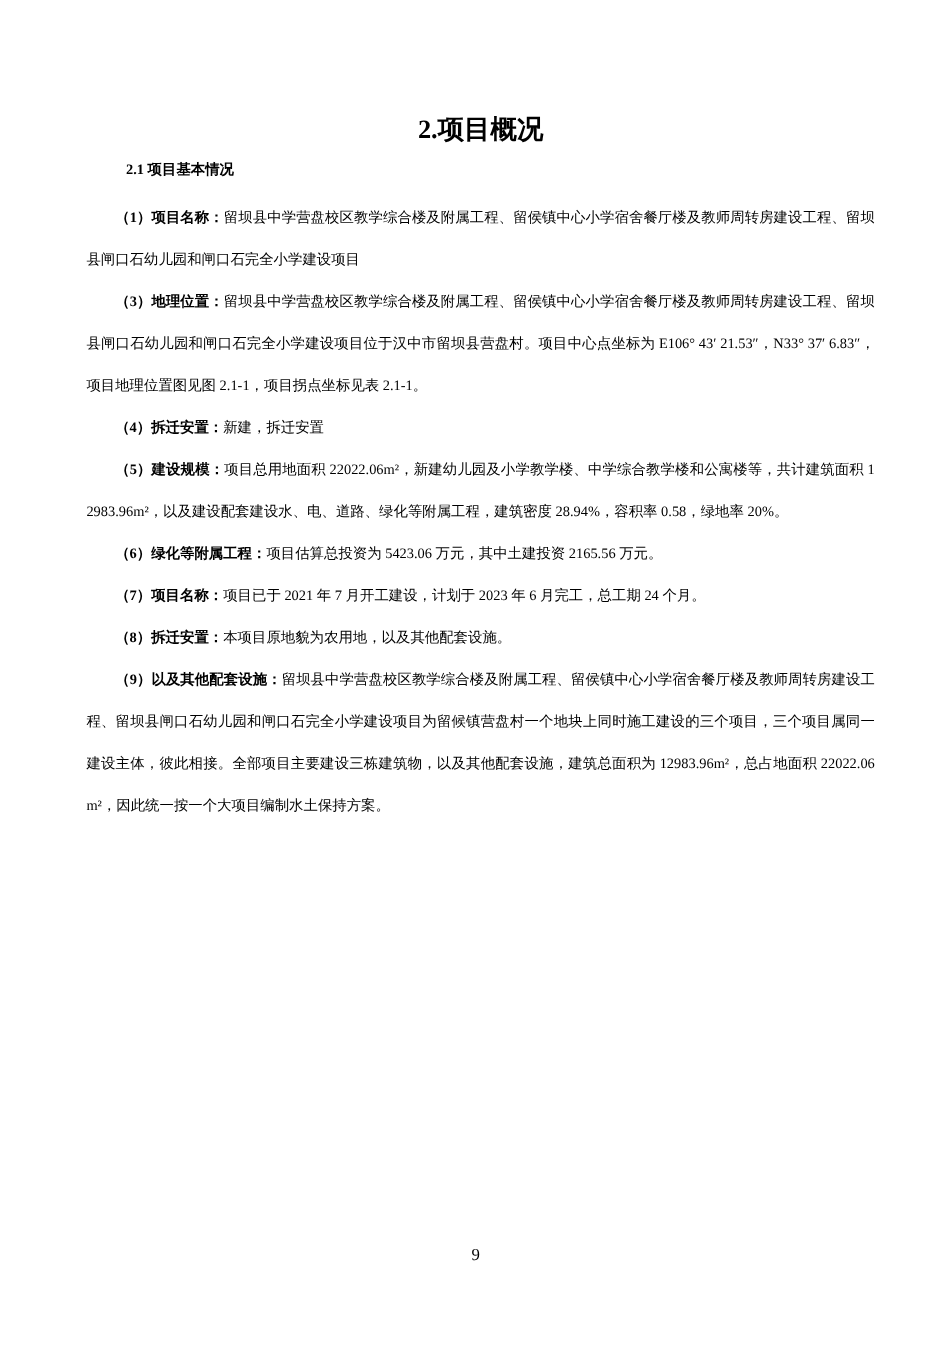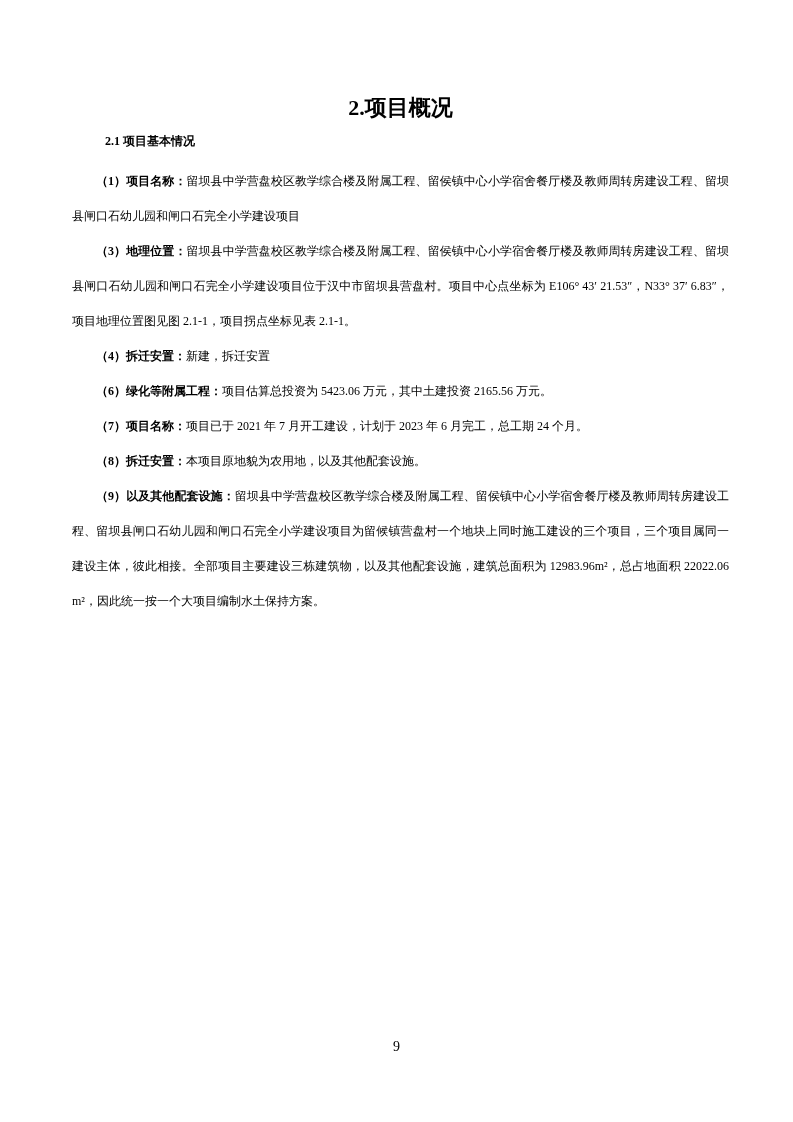--- a/index.html
+++ b/index.html
@@ -68,20 +68,21 @@
 
     <h2 class="section-heading">2.1 项目基本情况</h2>
 
     <p class="para"><span class="plabel"><span>（1）</span><span>项目名称：</span></span><span>留坝县中学营盘校区教学综合楼及附属工程、留侯镇中心小学宿舍餐厅楼及教师周转房建设工程、留坝县闸口石幼儿园和闸口石完全小学建设项目</span></p>
 
 
     <p class="para"><span class="plabel"><span>（3）</span><span>地理位置：</span></span><span>留坝县中学营盘校区教学综合楼及附属工程、留侯镇中心小学宿舍餐厅楼及教师周转房建设工程、留坝县闸口石幼儿园和闸口石完全小学建设项目位于汉中市留坝县营盘村。项目中心点坐标为 E106° 43′ 21.53″，N33° 37′ 6.83″，项目地理位置图见图 2.1-1，项目拐点坐标见表 2.1-1。</span></p>
 
     <p class="para"><span class="plabel"><span>（4）</span><span>拆迁安置：</span></span><span>新建，拆迁安置</span></p>
 
+    <p class="para"><span class="plabel"><span>（5）</span><span>建设规模：</span></span><span>项目总用地面积 22022.06m²，新建幼儿园及小学教学楼、中学综合教学楼和公寓楼等，共计建筑面积 12983.96m²，以及建设配套建设水、电、道路、绿化等附属工程，建筑密度 28.94%，容积率 0.58，绿地率 20%。</span></p>
 
     <p class="para"><span class="plabel"><span>（6）</span><span>绿化等附属工程：</span></span><span>项目估算总投资为 5423.06 万元，其中土建投资 2165.56 万元。</span></p>
 
     <p class="para"><span class="plabel"><span>（7）</span><span>项目名称：</span></span><span>项目已于 2021 年 7 月开工建设，计划于 2023 年 6 月完工，总工期 24 个月。</span></p>
 
     <p class="para"><span class="plabel"><span>（8）</span><span>拆迁安置：</span></span><span>本项目原地貌为农用地，以及其他配套设施。</span></p>
 
     <p class="para"><span class="plabel"><span>（9）</span><span>以及其他配套设施：</span></span><span>留坝县中学营盘校区教学综合楼及附属工程、留侯镇中心小学宿舍餐厅楼及教师周转房建设工程、留坝县闸口石幼儿园和闸口石完全小学建设项目为留候镇营盘村一个地块上同时施工建设的三个项目，三个项目属同一建设主体，彼此相接。全部项目主要建设三栋建筑物，以及其他配套设施，建筑总面积为 12983.96m²，总占地面积 22022.06m²，因此统一按一个大项目编制水土保持方案。</span></p>
 
   </div>

